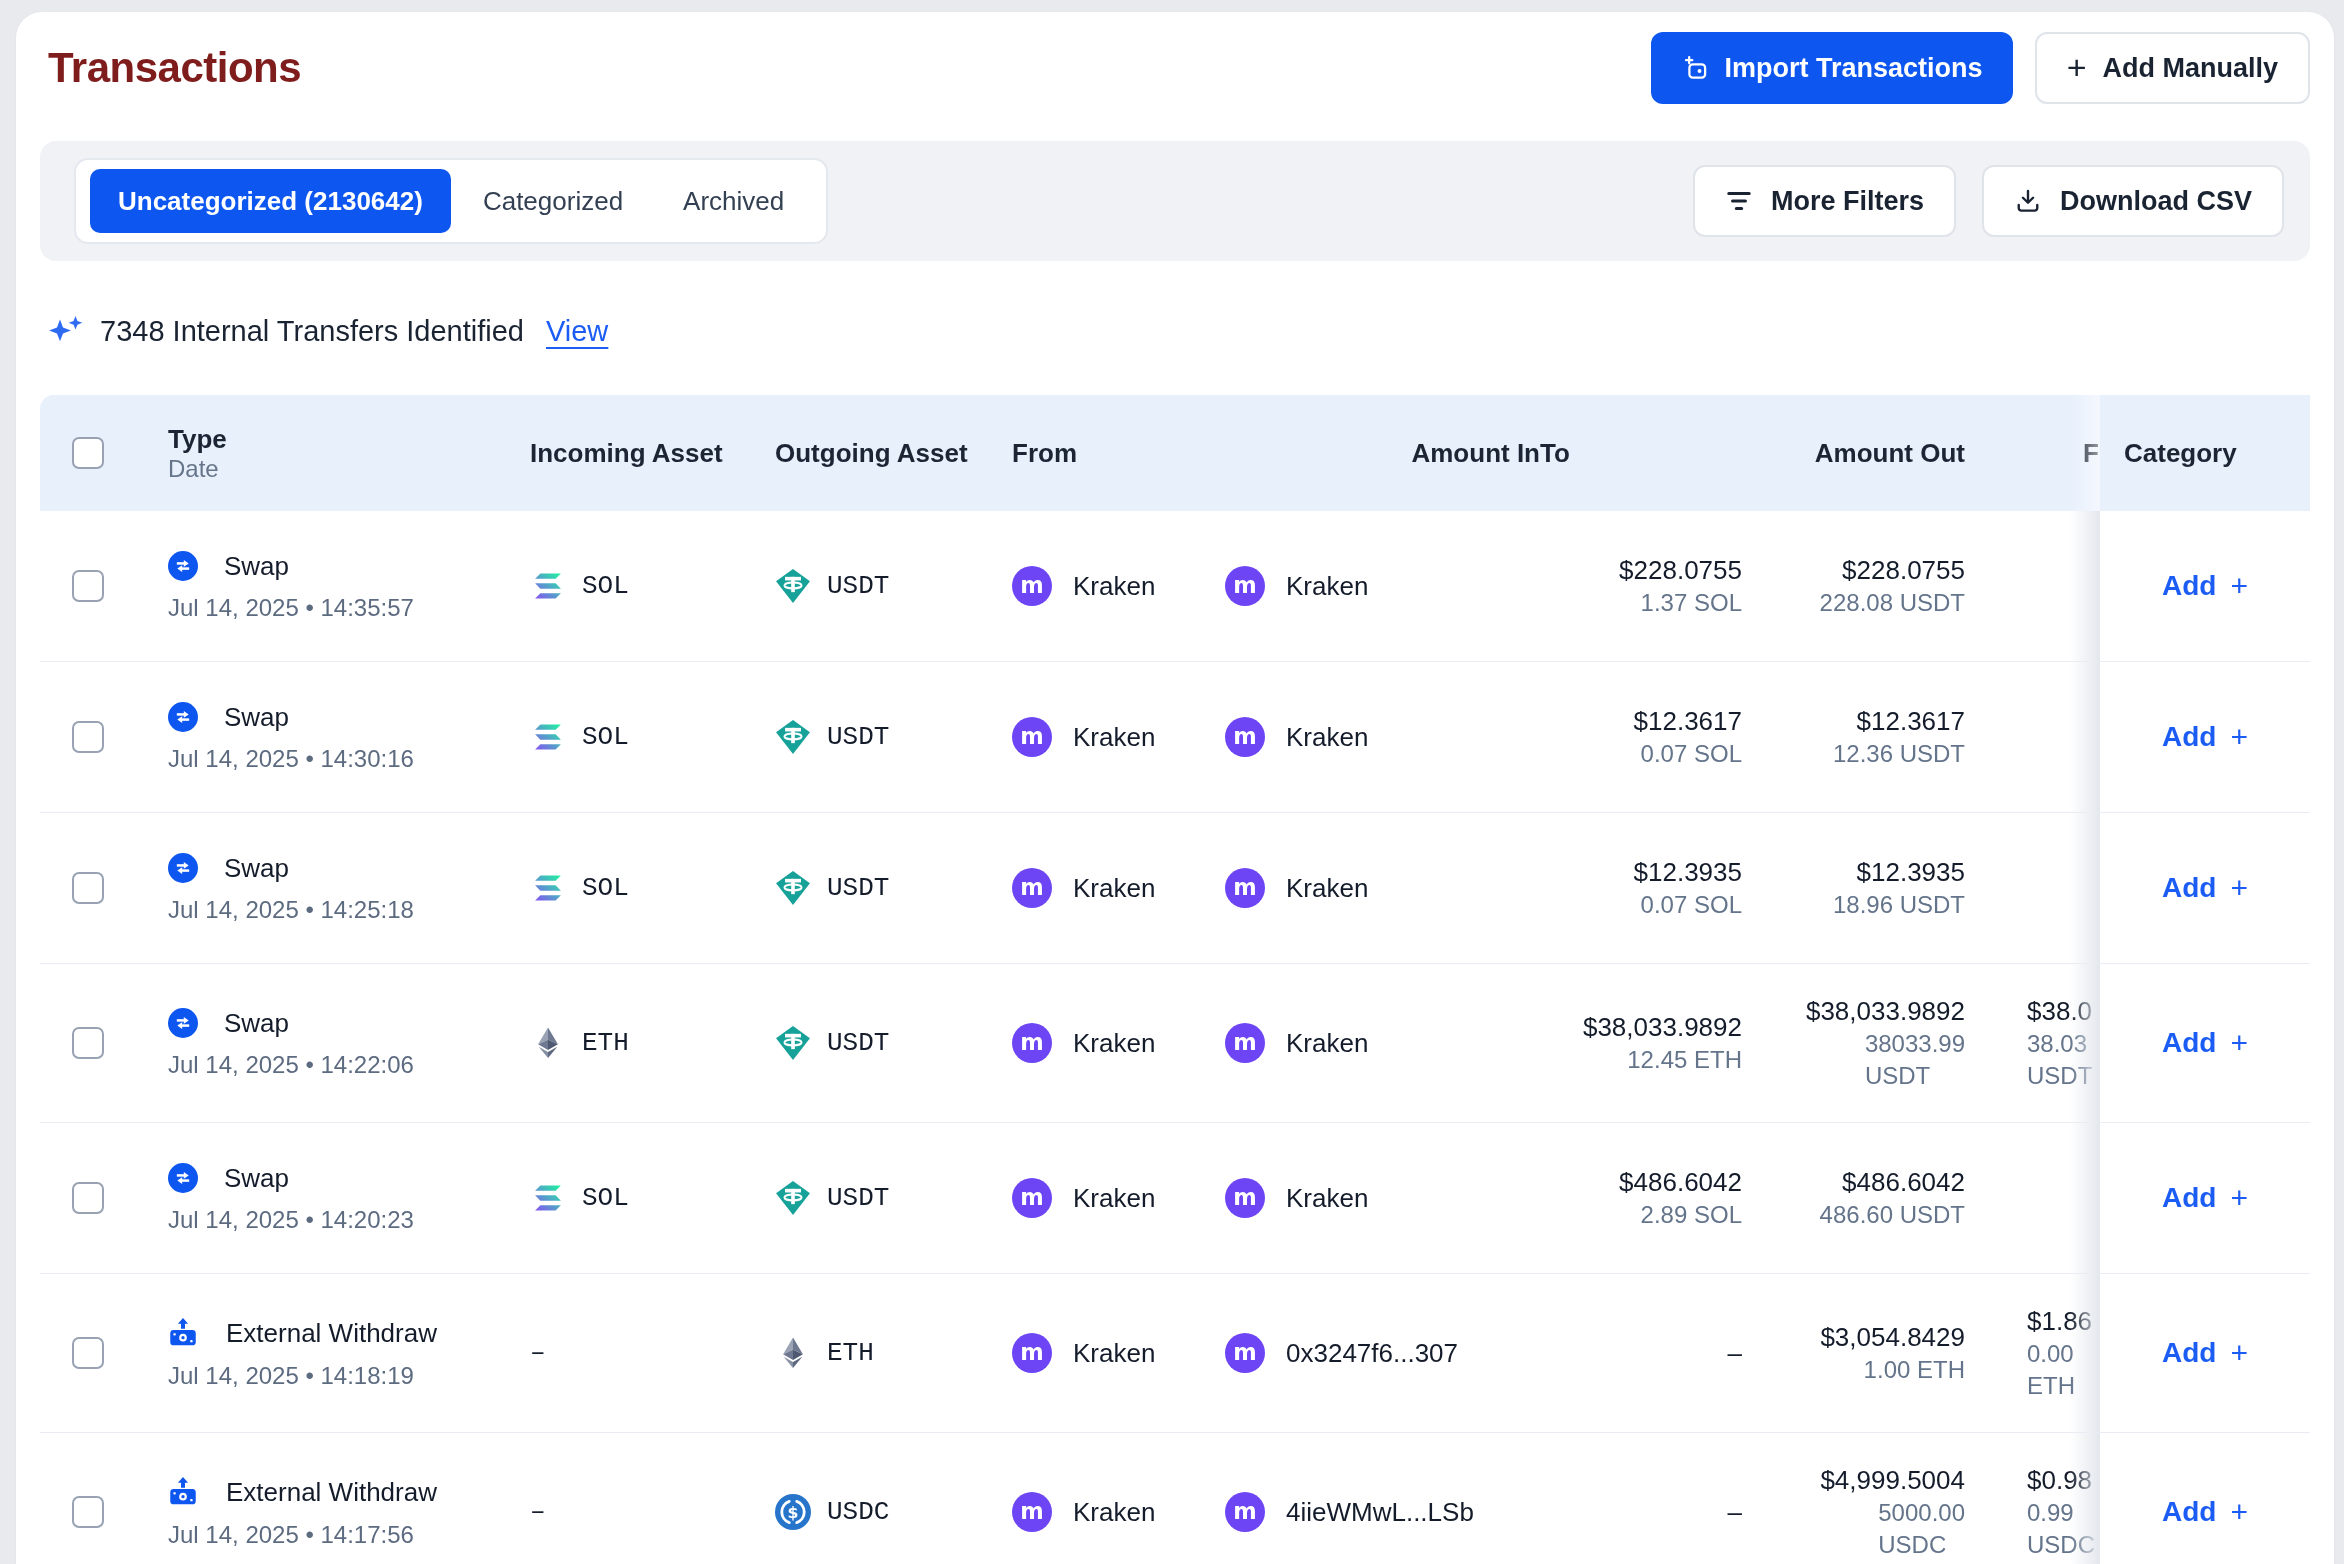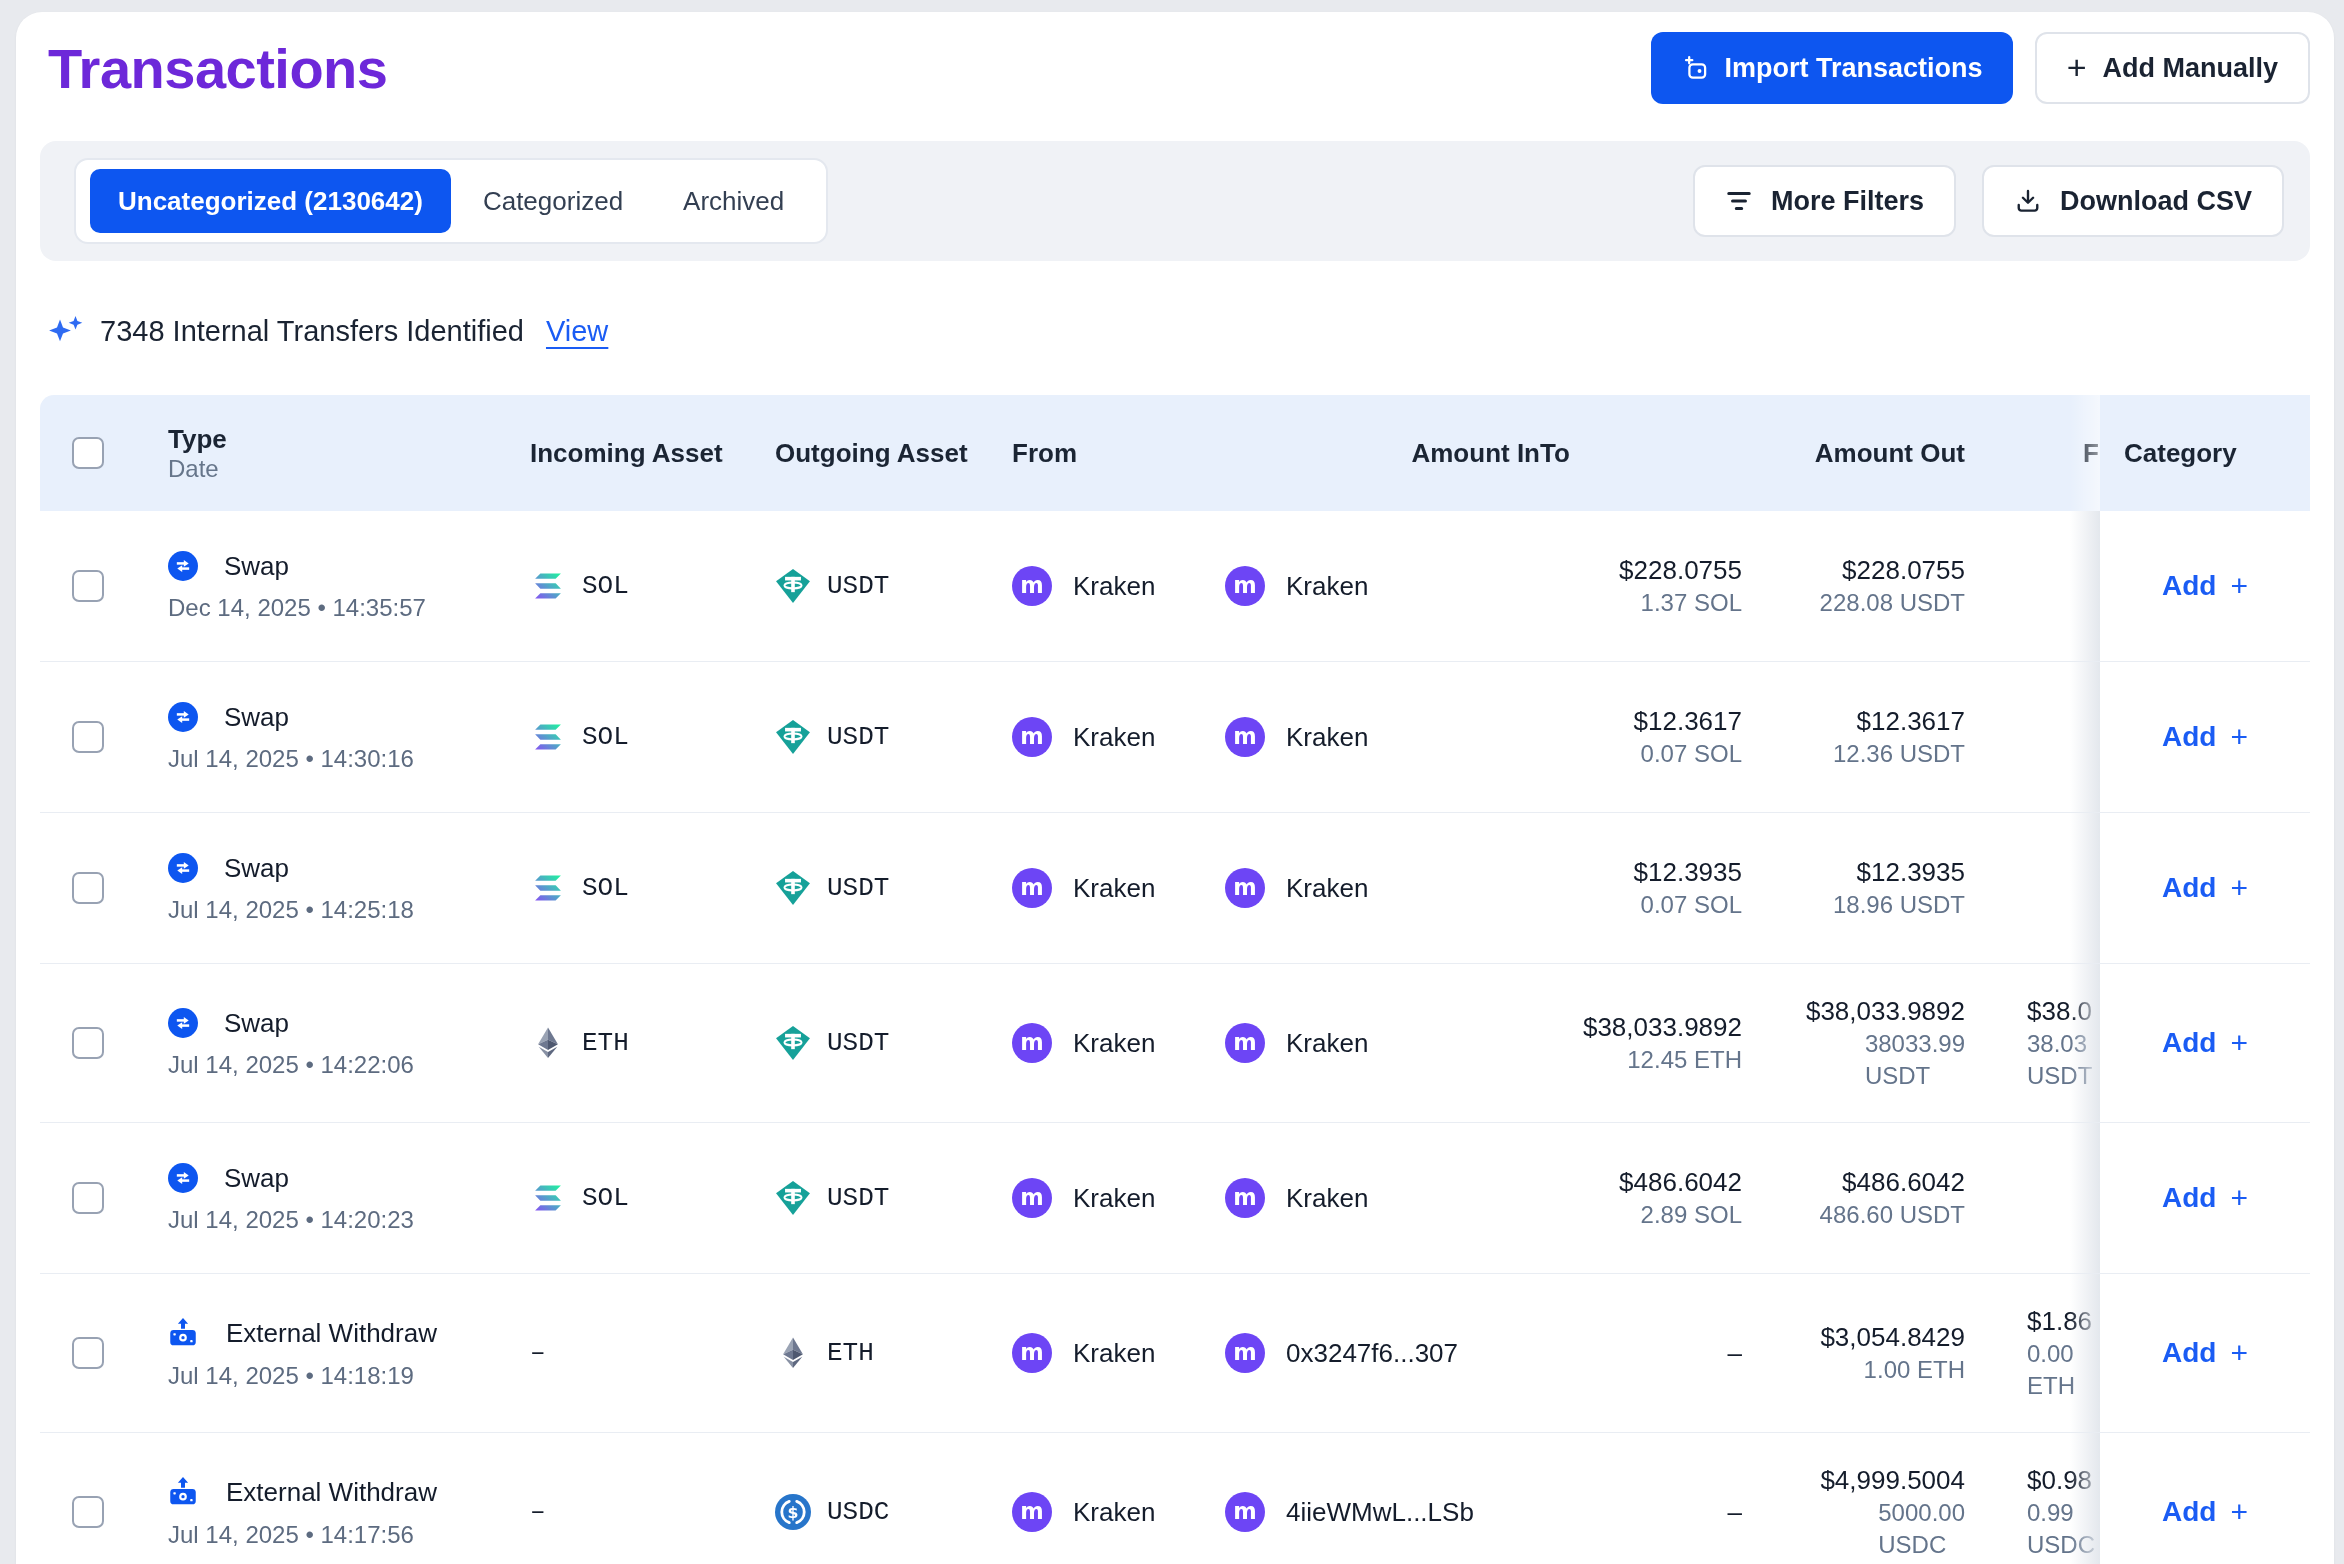--- a/index.html
+++ b/index.html
@@ -10,21 +10,21 @@
     color:#16202E;
   }
   .card{
     position:absolute;left:16px;top:12px;width:2318px;height:1720px;
     background:#fff;border-radius:26px;box-sizing:border-box;
     padding:18px 24px 0 24px;
     box-shadow:0 1px 3px rgba(16,24,40,.05);
   }
   
   .topbar{display:flex;justify-content:space-between;align-items:center;height:76px;padding:0 0 0 8px;}
-  .page-title{font-size:56px;font-weight:700;color:#6d28d9;letter-spacing:-0.5px;}
+  .page-title{font-size:42px;font-weight:700;color:#7f1d1d;letter-spacing:-0.5px;}
   .top-actions{display:flex;gap:22px;align-items:center;}
   .btn{display:flex;align-items:center;gap:16px;height:72px;border-radius:12px;
        font-size:27px;font-weight:600;box-sizing:border-box;padding:0 30px;cursor:pointer;white-space:nowrap;}
   .btn-primary{background:#0D56F0;color:#fff;}
   .btn-outline{background:#fff;color:#1A2332;border:2px solid #DFE3EA;}
   .btn svg{display:block;}
   .plus-glyph{font-size:34px;font-weight:400;line-height:1;margin-top:-3px;}
   
   .filterbar{margin-top:35px;height:120px;background:#F0F2F6;border-radius:16px;
              display:flex;align-items:center;justify-content:space-between;
@@ -256,21 +256,21 @@
         </div>
       <div class="cell c-type">
         <div class="tline">
           <span class="ticon">
               <svg viewBox="0 0 24 24">
                 <use href="#i-swap"></use>
               </svg>
             </span>
           <span class="tlabel">Swap</span>
         </div>
-        <div class="tdate">Dec 14, 2025 • 14:35:57</div>
+        <div class="tdate">Jul 14, 2025 • 14:35:57</div>
       </div>
       <div class="cell c-asset">
           <svg class="coin" viewBox="0 0 24 24">
             <use href="#i-sol"></use>
           </svg>
           <span class="alabel">SOL</span>
         </div>
       <div class="cell c-asset">
           <svg class="coin" viewBox="0 0 24 24">
             <use href="#i-usdt"></use>

